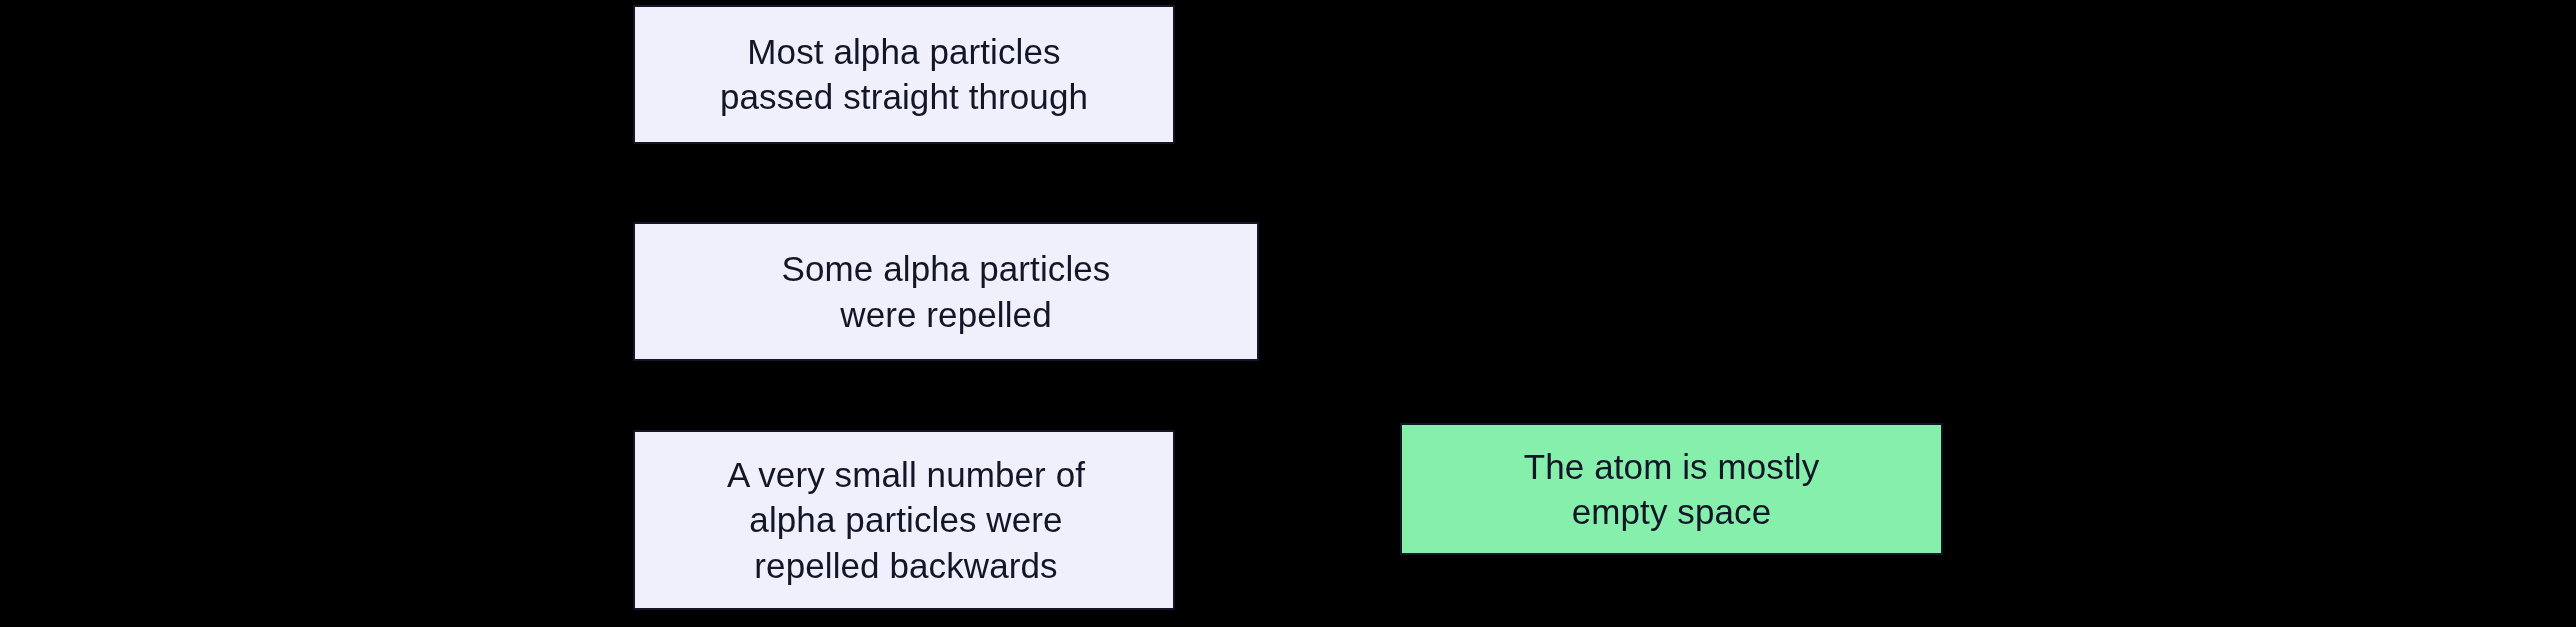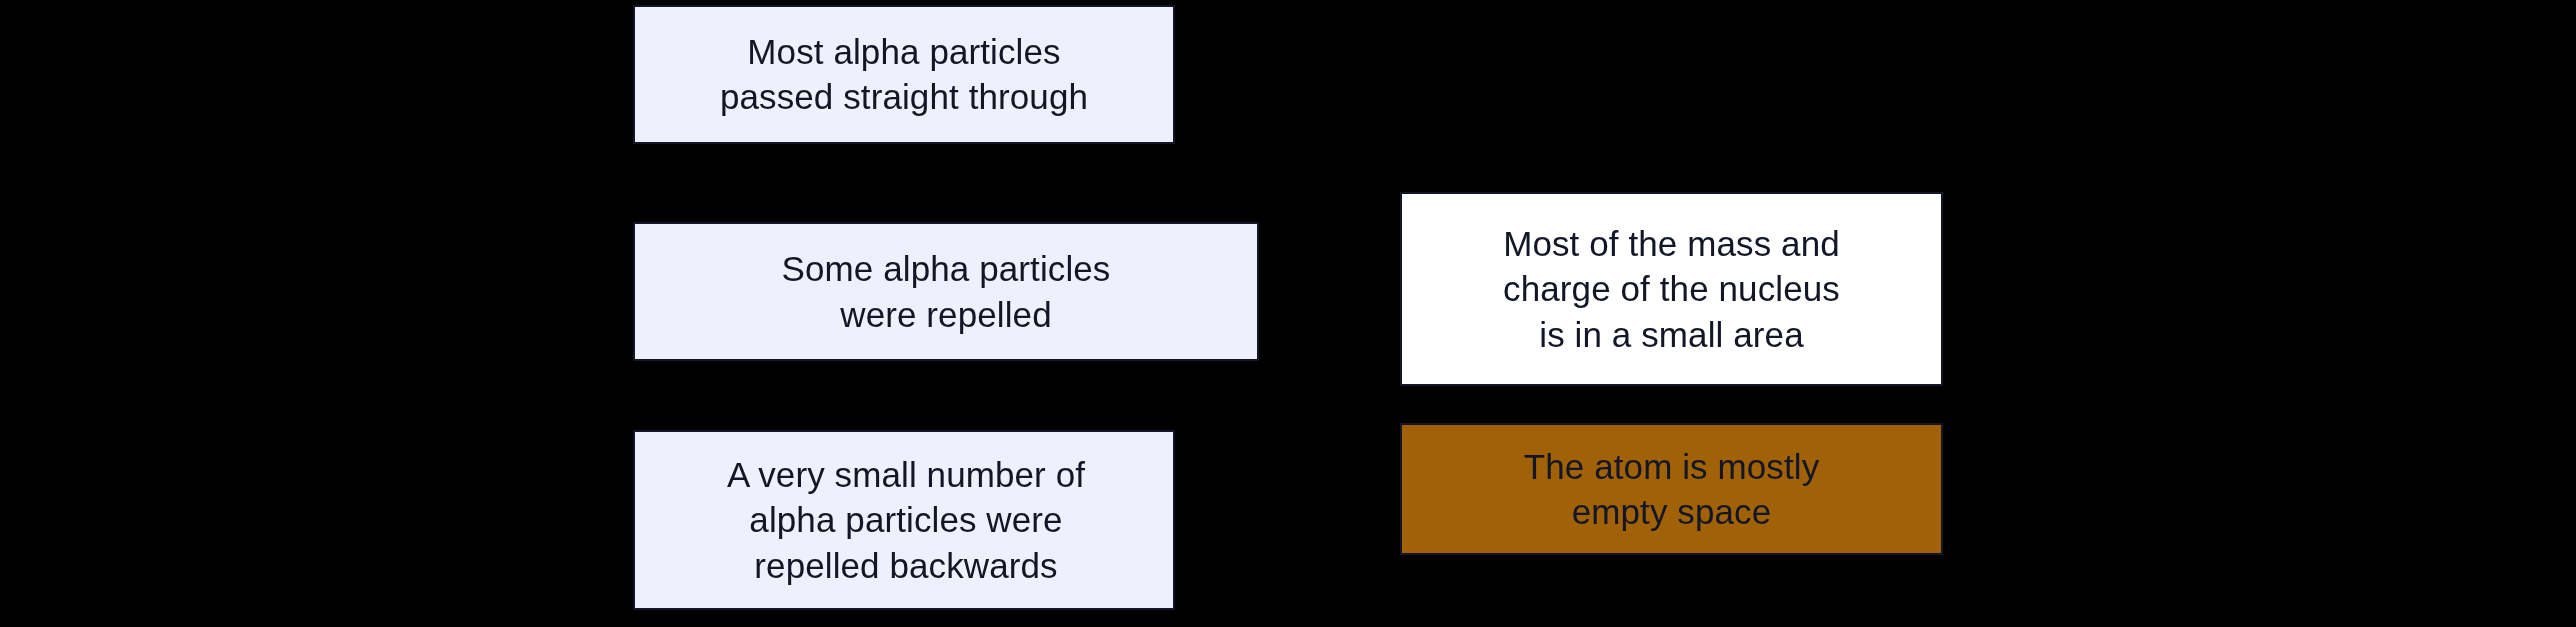--- a/index.html
+++ b/index.html
@@ -78,25 +78,20 @@
 were repelled</span>
   </div>
 
   <div class="card observation obs-3" style="border-color: rgb(19, 22, 39); color: rgb(19, 22, 39); background: rgb(239, 240, 251);">
     <span class="card-text">A very small number of
 alpha particles were
 repelled backwards</span>
   </div>
 
 
-  <div class="card conclusion con-2" style="border-color: rgb(19, 22, 39); color: rgb(19, 22, 39); background: rgb(255, 255, 255);">
-    <span class="card-text">Most of the mass and
-charge of the nucleus
-is in a small area</span>
-  </div>
 
-  <div class="card conclusion con-3" style="border-color: rgb(19, 22, 39); color: rgb(19, 22, 39); background: #a16207;">
+  <div class="card conclusion con-3" style="border-color: rgb(19, 22, 39); color: rgb(19, 22, 39); background: #86efac;">
     <span class="card-text">The atom is mostly
 empty space</span>
   </div>
 
 </div>
 
 
 </body></html>

